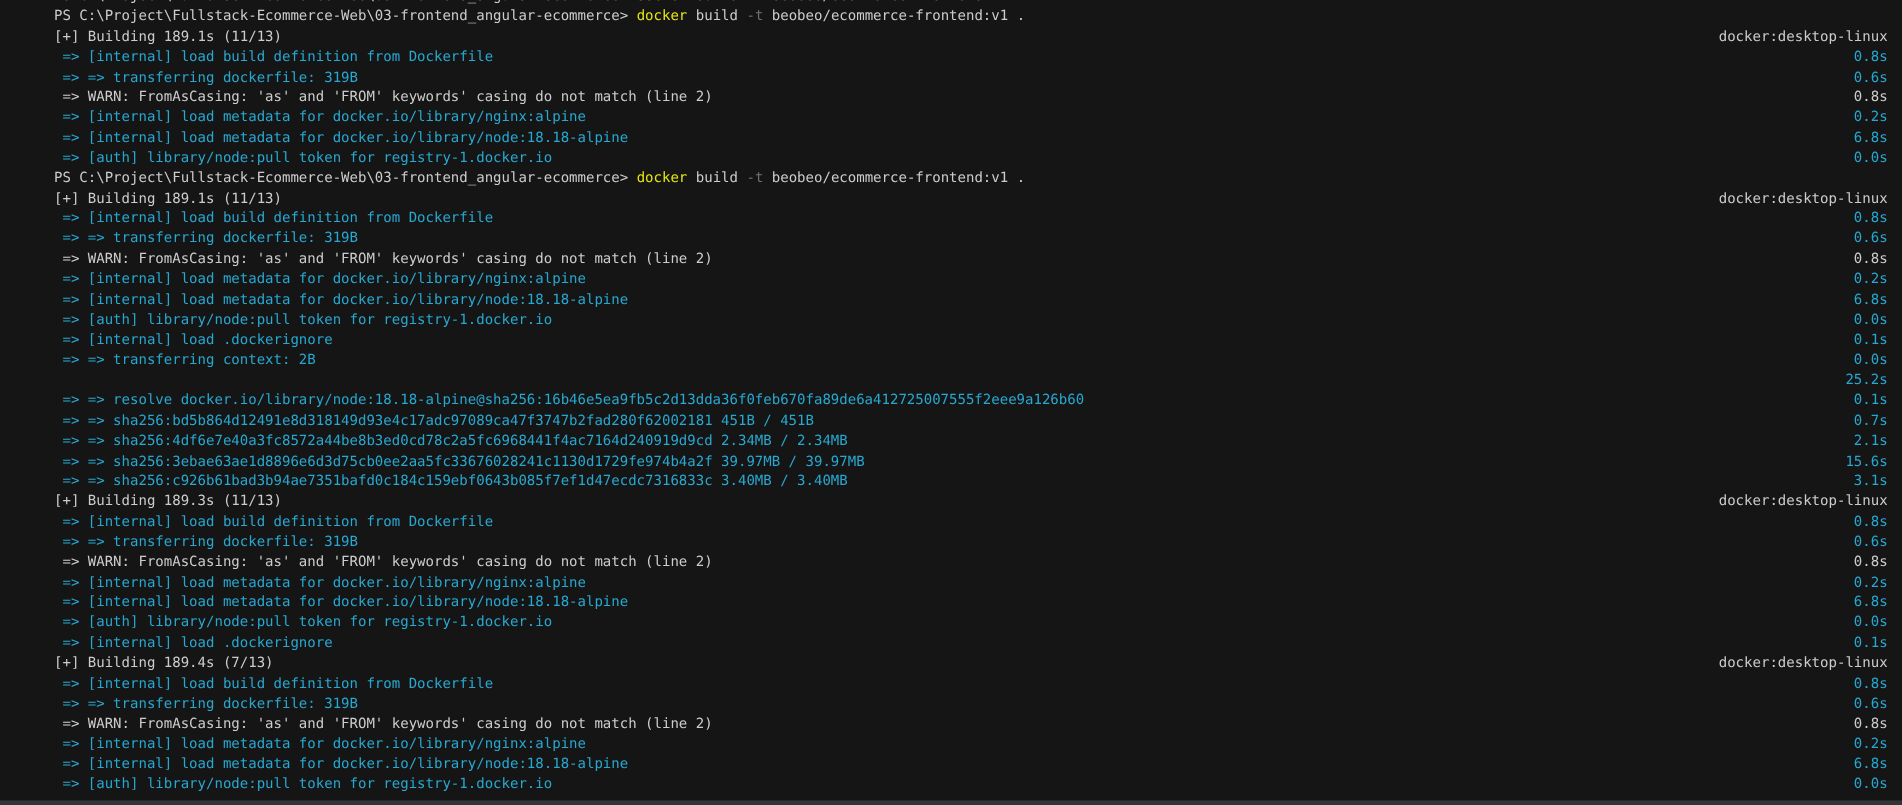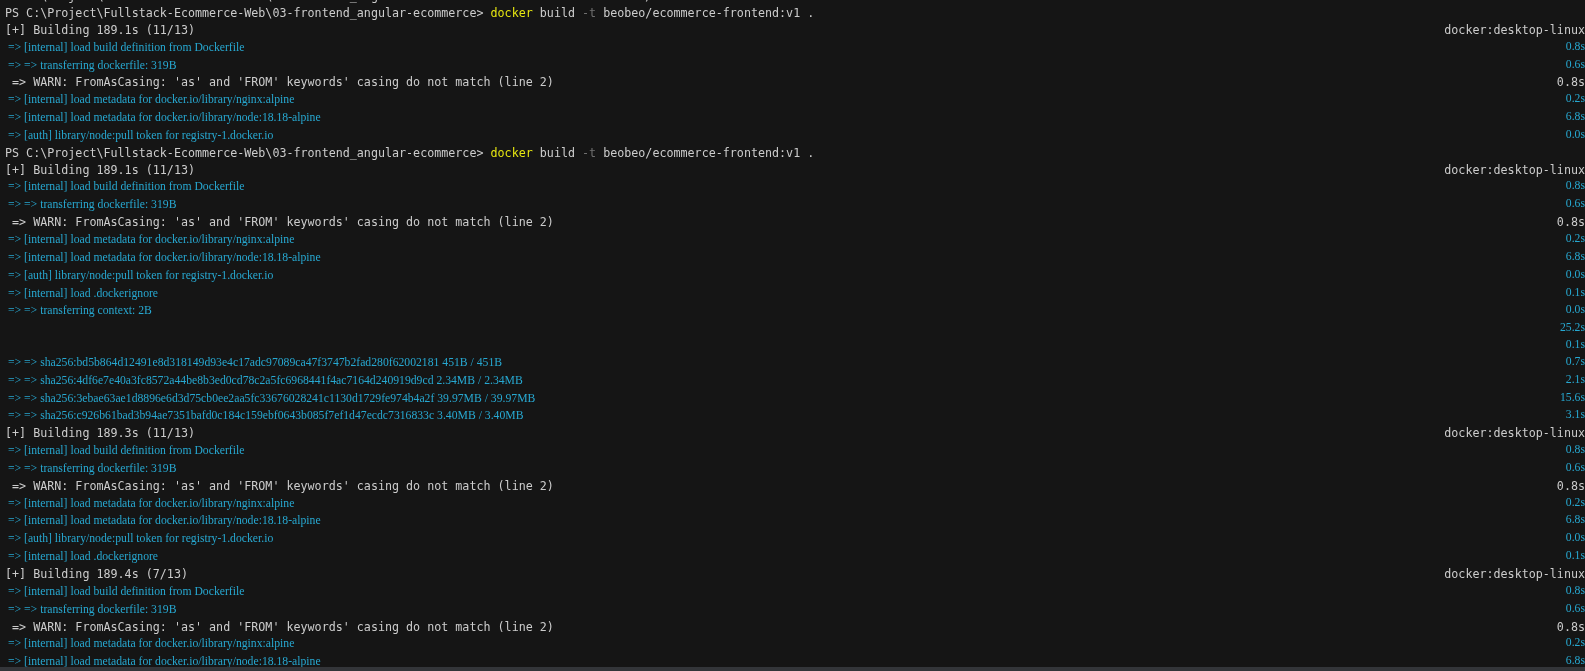--- a/index.html
+++ b/index.html
@@ -20,25 +20,27 @@
   }
   #frag {
     height: 5px;
     overflow: hidden;
   }
   #frag .line { margin-top: -12px; }
   .line {
     display: flex;
     white-space: pre;
     padding-left: 5px;
+    padding-right: 12px;
+    margin-left: 40px;
   }
   .seg-left { white-space: pre; }
   .seg-right { margin-left: auto; white-space: pre; }
   .c-fg     { color: var(--fg, #cccccc); }
-  .c-cyan   { color: var(--cyan, #27a8d1); font-family: Liberation Serif, serif; }
+  .c-cyan   { color: var(--cyan, #27a8d1); }
   .c-yellow { color: var(--yellow, #e5e510); }
   .c-gray   { color: var(--gray, #707070); }
   #hscrollbar {
     position: absolute;
     left: 0; bottom: 0;
     width: 100%; height: 4px;
     background: var(--scrollbar, #333539);
   }
 </style>
 </head>
@@ -61,21 +63,21 @@
       <div class="line"><span class="seg-left"><span class="c-fg">[+] Building 189.1s (11/13)</span></span><span class="seg-right c-fg">docker:desktop-linux</span></div>
       <div class="line"><span class="seg-left"><span class="c-cyan"> =&gt; [internal] load build definition from Dockerfile</span></span><span class="seg-right c-cyan">0.8s</span></div>
       <div class="line"><span class="seg-left"><span class="c-cyan"> =&gt; =&gt; transferring dockerfile: 319B</span></span><span class="seg-right c-cyan">0.6s</span></div>
       <div class="line"><span class="seg-left"><span class="c-fg"> =&gt; WARN: FromAsCasing: 'as' and 'FROM' keywords' casing do not match (line 2)</span></span><span class="seg-right c-fg">0.8s</span></div>
       <div class="line"><span class="seg-left"><span class="c-cyan"> =&gt; [internal] load metadata for docker.io/library/nginx:alpine</span></span><span class="seg-right c-cyan">0.2s</span></div>
       <div class="line"><span class="seg-left"><span class="c-cyan"> =&gt; [internal] load metadata for docker.io/library/node:18.18-alpine</span></span><span class="seg-right c-cyan">6.8s</span></div>
       <div class="line"><span class="seg-left"><span class="c-cyan"> =&gt; [auth] library/node:pull token for registry-1.docker.io</span></span><span class="seg-right c-cyan">0.0s</span></div>
       <div class="line"><span class="seg-left"><span class="c-cyan"> =&gt; [internal] load .dockerignore</span></span><span class="seg-right c-cyan">0.1s</span></div>
       <div class="line"><span class="seg-left"><span class="c-cyan"> =&gt; =&gt; transferring context: 2B</span></span><span class="seg-right c-cyan">0.0s</span></div>
       <div class="line"><span class="seg-right c-cyan">25.2s</span></div>
-      <div class="line"><span class="seg-right c-cyan">0.1s</span></div>
+      <div class="line"><span class="seg-left"><span class="c-cyan"> =&gt; =&gt; resolve docker.io/library/node:18.18-alpine@sha256:16b46e5ea9fb5c2d13dda36f0feb670fa89de6a412725007555f2eee9a126b60</span></span><span class="seg-right c-cyan">0.1s</span></div>
       <div class="line"><span class="seg-left"><span class="c-cyan"> =&gt; =&gt; sha256:bd5b864d12491e8d318149d93e4c17adc97089ca47f3747b2fad280f62002181 451B / 451B</span></span><span class="seg-right c-cyan">0.7s</span></div>
       <div class="line"><span class="seg-left"><span class="c-cyan"> =&gt; =&gt; sha256:4df6e7e40a3fc8572a44be8b3ed0cd78c2a5fc6968441f4ac7164d240919d9cd 2.34MB / 2.34MB</span></span><span class="seg-right c-cyan">2.1s</span></div>
       <div class="line"><span class="seg-left"><span class="c-cyan"> =&gt; =&gt; sha256:3ebae63ae1d8896e6d3d75cb0ee2aa5fc33676028241c1130d1729fe974b4a2f 39.97MB / 39.97MB</span></span><span class="seg-right c-cyan">15.6s</span></div>
       <div class="line"><span class="seg-left"><span class="c-cyan"> =&gt; =&gt; sha256:c926b61bad3b94ae7351bafd0c184c159ebf0643b085f7ef1d47ecdc7316833c 3.40MB / 3.40MB</span></span><span class="seg-right c-cyan">3.1s</span></div>
       <div class="line"><span class="seg-left"><span class="c-fg">[+] Building 189.3s (11/13)</span></span><span class="seg-right c-fg">docker:desktop-linux</span></div>
       <div class="line"><span class="seg-left"><span class="c-cyan"> =&gt; [internal] load build definition from Dockerfile</span></span><span class="seg-right c-cyan">0.8s</span></div>
       <div class="line"><span class="seg-left"><span class="c-cyan"> =&gt; =&gt; transferring dockerfile: 319B</span></span><span class="seg-right c-cyan">0.6s</span></div>
       <div class="line"><span class="seg-left"><span class="c-fg"> =&gt; WARN: FromAsCasing: 'as' and 'FROM' keywords' casing do not match (line 2)</span></span><span class="seg-right c-fg">0.8s</span></div>
       <div class="line"><span class="seg-left"><span class="c-cyan"> =&gt; [internal] load metadata for docker.io/library/nginx:alpine</span></span><span class="seg-right c-cyan">0.2s</span></div>
       <div class="line"><span class="seg-left"><span class="c-cyan"> =&gt; [internal] load metadata for docker.io/library/node:18.18-alpine</span></span><span class="seg-right c-cyan">6.8s</span></div>

